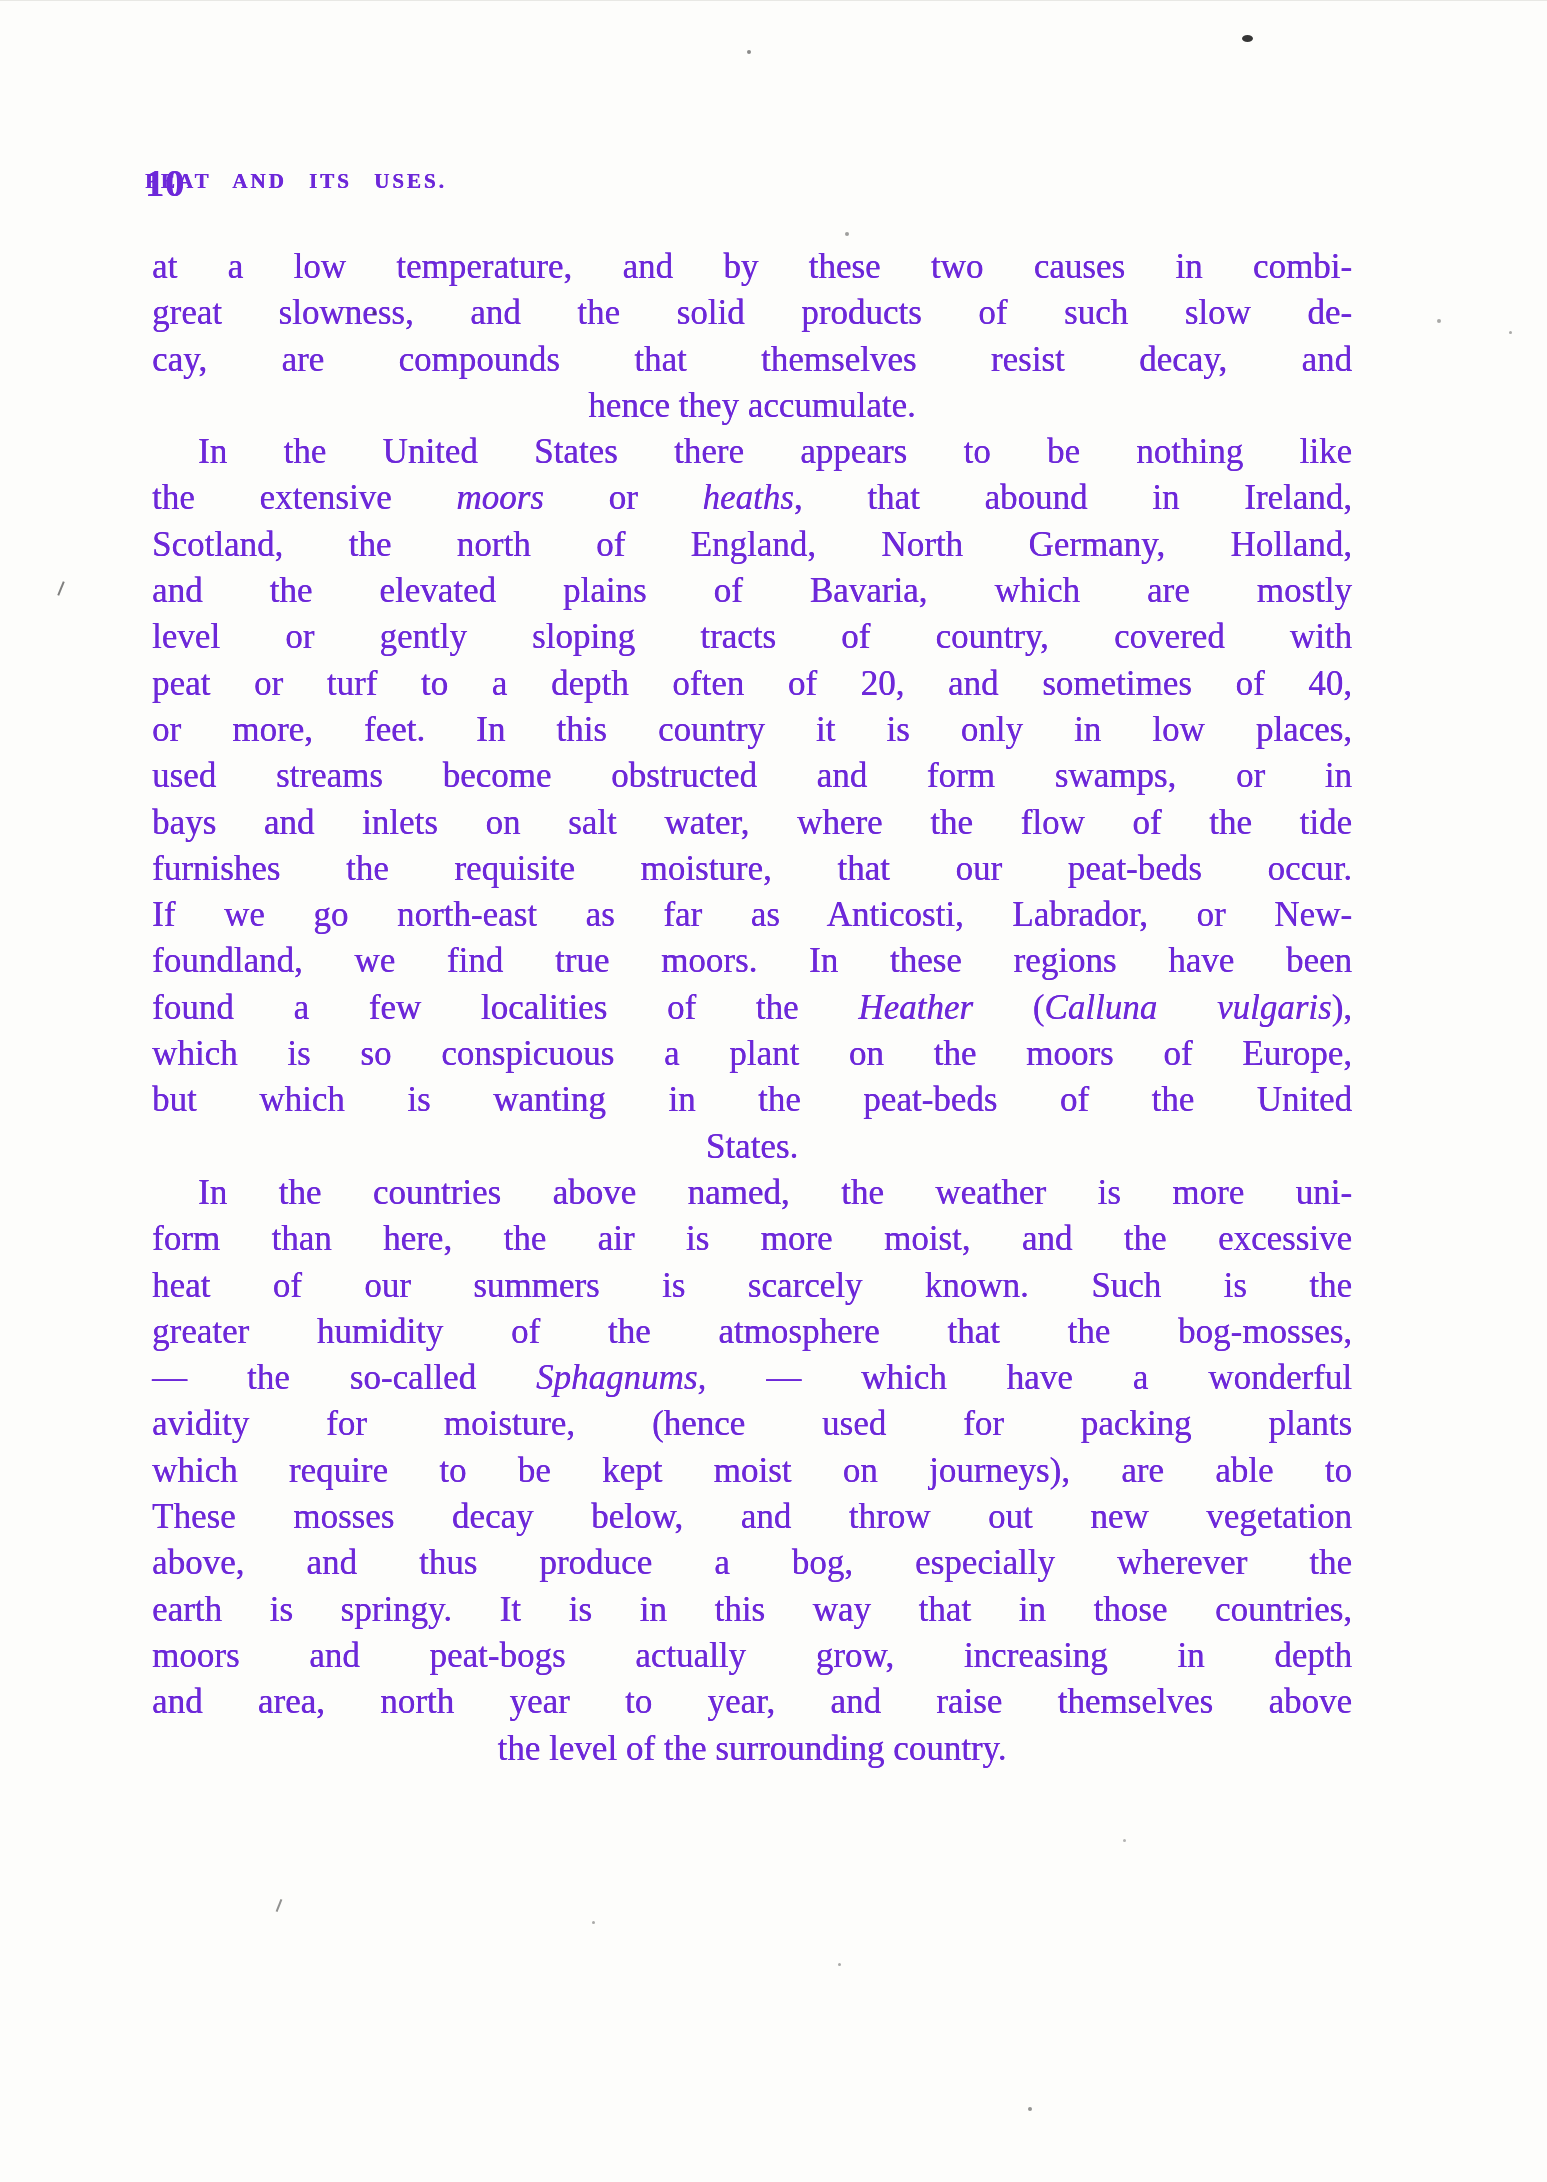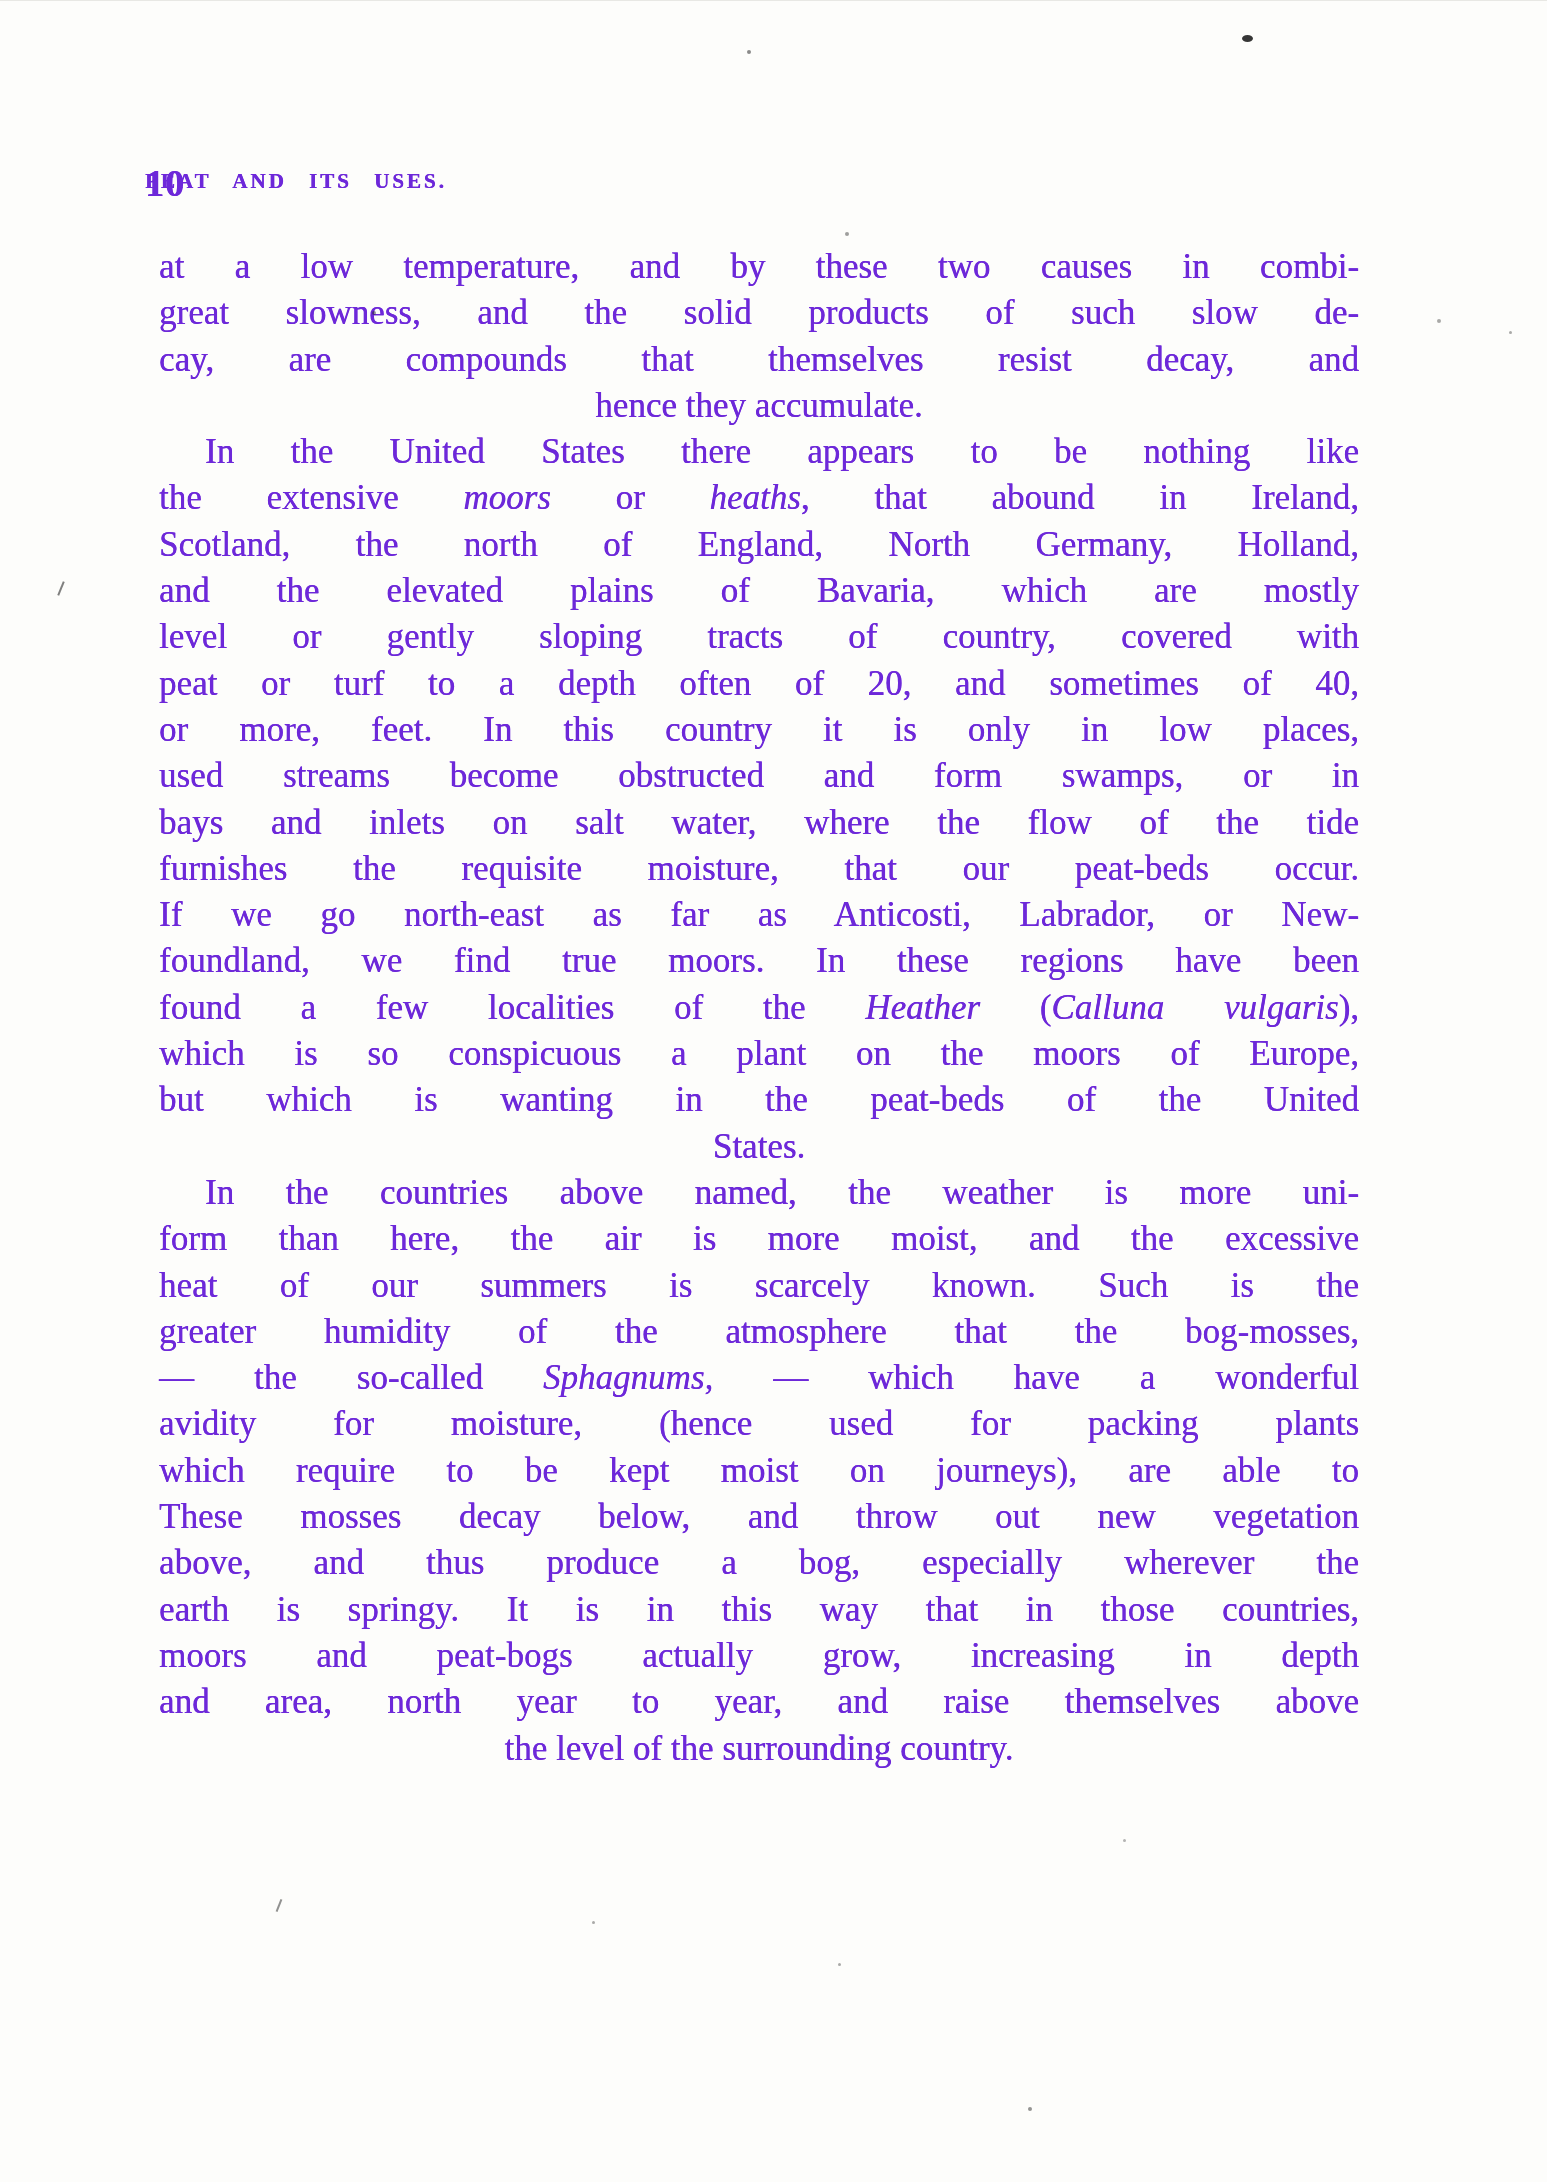--- a/index.html
+++ b/index.html
@@ -28,21 +28,21 @@
     text-align:left;
     padding-top:8px;
     font-size:21px; font-weight:700;
     letter-spacing:3px;
     word-spacing:14px;
     text-shadow:0.4px 0 0 currentColor;
   }
   
   .body-block {
     position:absolute;
-    left:159px; top:243px;
+    left:152px; top:243px;
     width:1200px;
     font-size:35px;
     line-height:46.3px;
     text-shadow:0.35px 0 0 currentColor;
   }
   .paragraph { margin:0; }
   .line { text-align:center; }
   .line.just { text-align:justify; text-align-last:justify; }
   .line.indent { text-indent:46px; }
   .line em { font-style:italic; }

